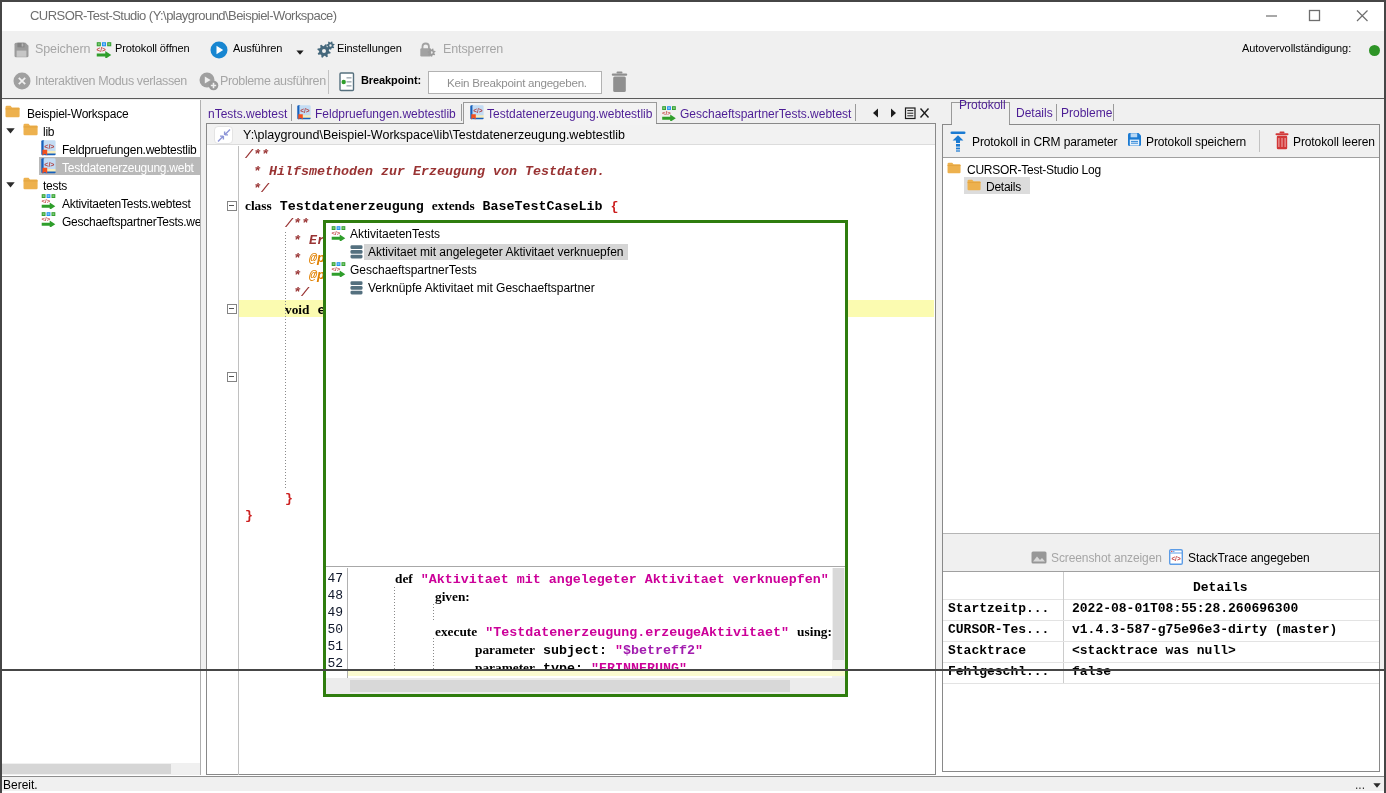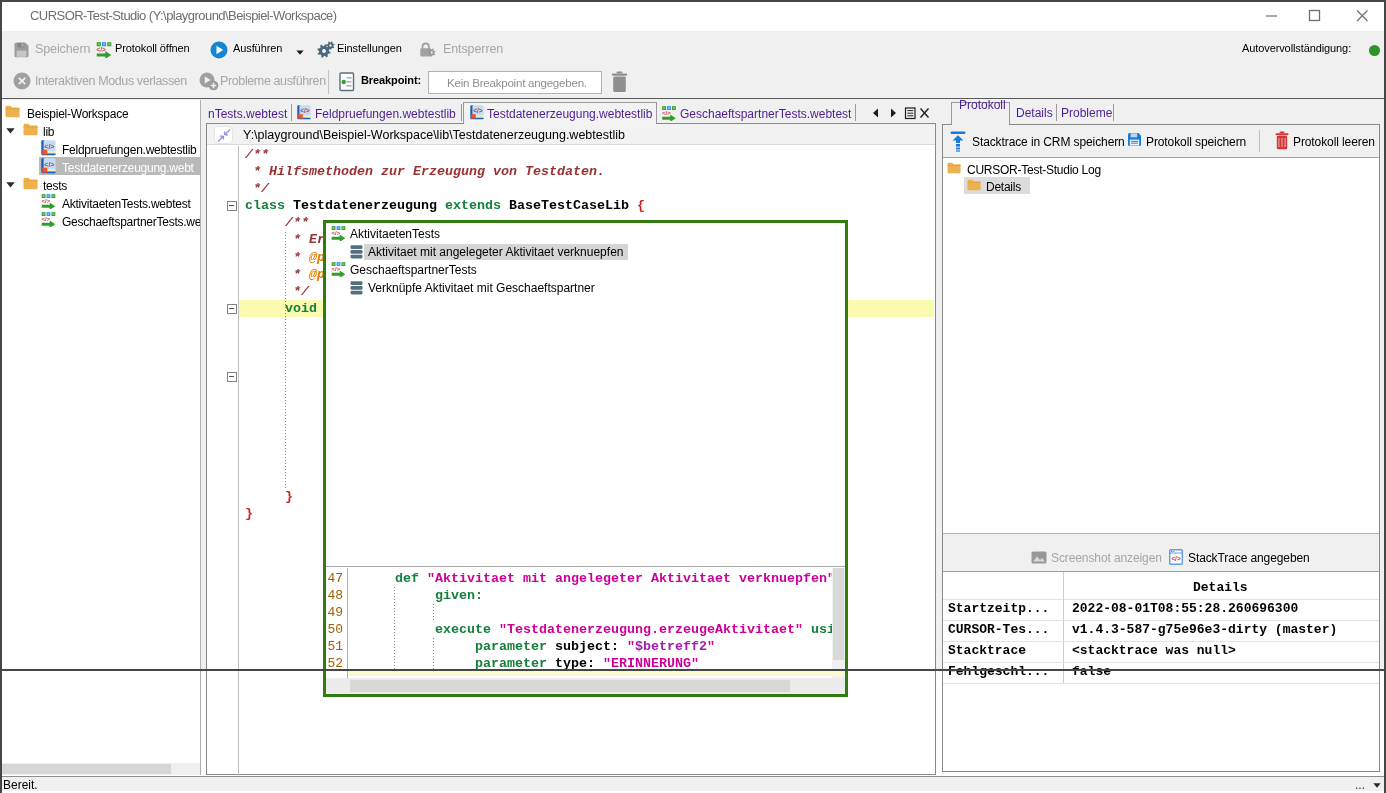--- a/index.html
+++ b/index.html
@@ -38,34 +38,34 @@
 #collapseico { left:214px; top:126px; width:19px; height:18px; background:#fff; border:1px solid #e4e4e4; border-radius:4px; }
 #pathtext { left:243px; top:128px; font-size:12.5px; color:#000; }
 
 #gutter { left:207px; top:146px; width:18.5px; text-align:right;
   font-family:"Liberation Mono", monospace; font-size:13px; line-height:17.1px; color:#7a7a7a; }
 #gutsep { left:238px; top:146px; width:1px; height:629px; background:#c0c0c0; }
 #hl10 { left:239px; top:300px; width:695px; height:17px; background:#fbfbb0; }
 #code { left:245px; top:146px; font-family:"Liberation Mono", monospace; font-size:13.34px;
   line-height:17.1px; font-weight:bold; white-space:pre; color:#000; }
 .cm { color:#993333; font-style:italic; }
-.kw { color:#15803d; }
+.kw { color:#000000;font-family:Liberation Serif, serif; }
 .st { color:#cc0099; }
 .br { color:#cc2020; }
 .tag { color:#e08000; font-style:italic; }
 .dotg { position:absolute; width:1px; background-image:linear-gradient(#8a8a8a 1px, transparent 1px); background-size:1px 3px; }
 .foldbox { position:absolute; width:10px; height:10px; border:1px solid #848484; background:#fff; }
 .foldbox::after { content:""; position:absolute; left:1px; top:3px; width:5px; height:1px; background:#555; }
 
 #popup { left:323px; top:220px; width:525px; height:477px; border:3px solid #2f7d0e; background:#fff; }
 .ptxt { position:absolute; font-size:12px; color:#000; }
 #psel { left:364px; top:244px; width:264px; height:16px; background:#d5d5d5; }
 #pdiv { left:326px; top:566px; width:519px; height:1px; background:#a8a8a8; }
 #pgutter { left:326px; top:570px; width:17px; text-align:right; font-family:"Liberation Mono", monospace;
-  font-size:13px; line-height:17.1px; color:#a16207; }
+  font-size:13px; line-height:17.1px; color:#0f172a; }
 #pgutsep { left:347px; top:568px; width:1px; height:110px; background:#b0b0b0; }
 #pcode { left:355px; top:570px; width:477px; overflow:hidden; font-family:"Liberation Mono", monospace; font-size:13.34px;
   line-height:17.1px; font-weight:bold; white-space:pre; color:#000; }
 #pyellow { left:348px; top:670px; width:497px; height:6px; background:#fafad0; }
 #pvscroll { left:832px; top:568px; width:13px; height:110px; background:#f0f0f0; }
 #pvthumb { left:833px; top:568px; width:11px; height:92px; background:#d9d9d9; }
 #phscroll { left:326px; top:678px; width:519px; height:16px; background:#ececec; }
 #phthumb { left:350px; top:680px; width:440px; height:12px; background:#d8d8d8; }
 #hl10r { left:848px; top:300px; width:86px; height:17px; background:#fbfbb0; }
 
@@ -200,21 +200,21 @@
 
   <div class="abs" id="rpanel"></div>
   <div class="abs" id="rtab-active"></div>
   <div class="abs" style="left:952px;top:123.5px;width:57px;height:2px;background:#f0f0f0"></div>
   <div class="abs tabtxt" style="left:959px;top:98px">Protokoll</div>
   <div class="abs tabtxt" style="left:1016px;top:106px">Details</div>
   <div class="tabsep" style="left:1056px"></div>
   <div class="abs tabtxt" style="left:1061px;top:106px">Probleme</div>
   <div class="tabsep" style="left:1113px"></div>
 
-  <div class="abs tbtxt" style="left:972px;top:135px;font-size:12px">Stacktrace in CRM speichern</div>
+  <div class="abs tbtxt" style="left:972px;top:135px;font-size:12px">Protokoll in CRM parameter</div>
   <div class="abs tbtxt" style="left:1146px;top:135px;font-size:12px">Protokoll speichern</div>
   <div class="abs" style="left:1259px;top:130px;width:1px;height:22px;background:#c2c2c2"></div>
   <div class="abs tbtxt" style="left:1293px;top:135px;font-size:12px">Protokoll leeren</div>
 
   <div class="abs" id="rtree"></div>
   <div class="abs" style="left:943px;top:533px;width:436px;height:1px;background:#b5b5b5"></div>
   <div class="abs trow" style="left:967px;top:163px">CURSOR-Test-Studio Log</div>
   <div class="abs" id="rsel"></div>
   <div class="abs trow" style="left:986px;top:180px">Details</div>
 

